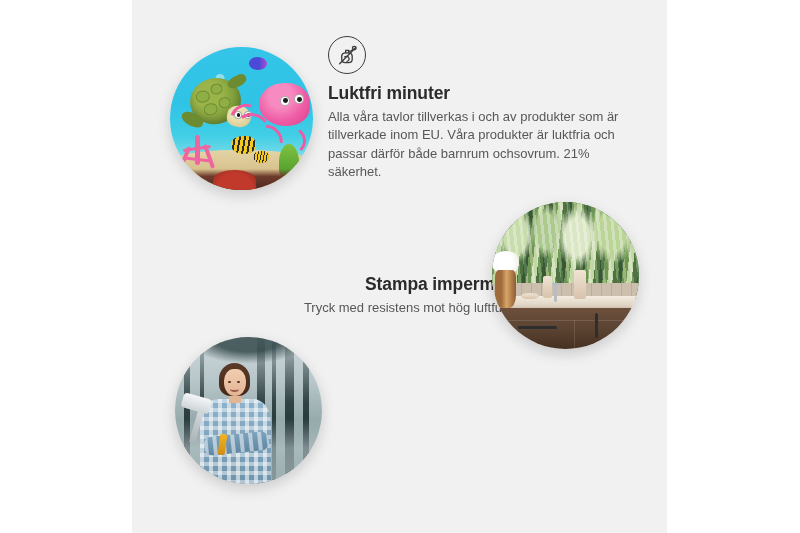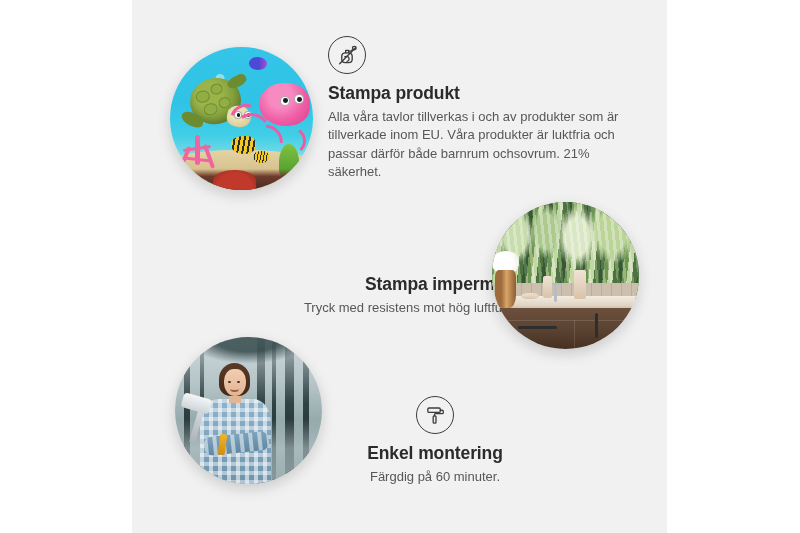--- a/index.html
+++ b/index.html
@@ -408,21 +408,21 @@
       <div class="icon-wrap">
         <svg width="23" height="23" viewBox="0 0 24 24" fill="none" stroke="#3d3d3d" stroke-width="1.4" stroke-linecap="round" stroke-linejoin="round">
           <path d="M9.2 9.2h4.1a3.6 3.6 0 0 1 3.6 3.6v3.1a3.6 3.6 0 0 1-3.6 3.6H9.6A3.6 3.6 0 0 1 6 15.9v-3.1a3.6 3.6 0 0 1 3.2-3.6z"></path>
           <path d="M10.1 9.2V6.6h3.1v2.6"></path>
           <path d="M13.2 7.4h2.6l1.8-1.8"></path>
           <circle cx="19.1" cy="4.3" r="1.9"></circle>
           <path d="M9.1 13.4c1.4-1 3.5-.6 4.3 1 .8 1.6-.2 3.4-1.9 3.8"></path>
           <line x1="3.8" y1="20.6" x2="20.4" y2="4.0"></line>
         </svg>
       </div>
-      <h3>Stampa produkt</h3>
+      <h3>Luktfri minuter</h3>
       <p>Alla våra tavlor tillverkas i och av produkter som är tillverkade inom EU. Våra produkter är luktfria och passar därför både barnrum ochsovrum. 21% säkerhet.</p>
     </div>
 
     <div class="feature f2">
       <div class="icon-wrap">
         <svg width="23" height="23" viewBox="0 0 24 24" fill="none" stroke="#3d3d3d" stroke-width="1.4" stroke-linecap="round" stroke-linejoin="round">
           <path d="M2.6 14.1a9.4 9.4 0 0 1 18.8 0"></path>
           <path d="M2.6 14.1c1.3-1.9 3.3-1.9 4.7 0 1.3-1.9 3.3-1.9 4.7 0 1.3-1.9 3.3-1.9 4.7 0 1.3-1.9 3.3-1.9 4.7 0"></path>
           <line x1="12" y1="14.1" x2="12" y2="19.4"></line>
           <path d="M12 19.4a1.9 1.9 0 0 1-3.1 1.5"></path>
@@ -474,26 +474,15 @@
           <i style="left:22%;top:44%;width:11%;height:8%;"></i>
           <i style="left:62%;top:44%;width:11%;height:8%;"></i>
           <div class="smile"></div>
         </div>
         <div class="roller-handle"></div>
         <div class="roller-head"></div>
         <div class="tool"></div>
       </div>
     </div>
 
-    <div class="feature f3">
-      <div class="icon-wrap">
-        <svg width="23" height="23" viewBox="0 0 24 24" fill="none" stroke="#3d3d3d" stroke-width="1.4" stroke-linecap="round" stroke-linejoin="round">
-          <rect x="4.0" y="4.2" width="13.0" height="4.6" rx="1.3"></rect>
-          <path d="M17.0 6.5h2.1a1 1 0 0 1 1 1v1.6a1 1 0 0 1-1 1h-7.2a1 1 0 0 0-1 1v1.3"></path>
-          <rect x="9.6" y="12.4" width="2.9" height="7.6" rx="0.9"></rect>
-        </svg>
-      </div>
-      <h3>Enkel montering</h3>
-      <p>Färgdig på 60 minuter.</p>
-    </div>
 
   </div>
 </div>
 
 </body></html>

